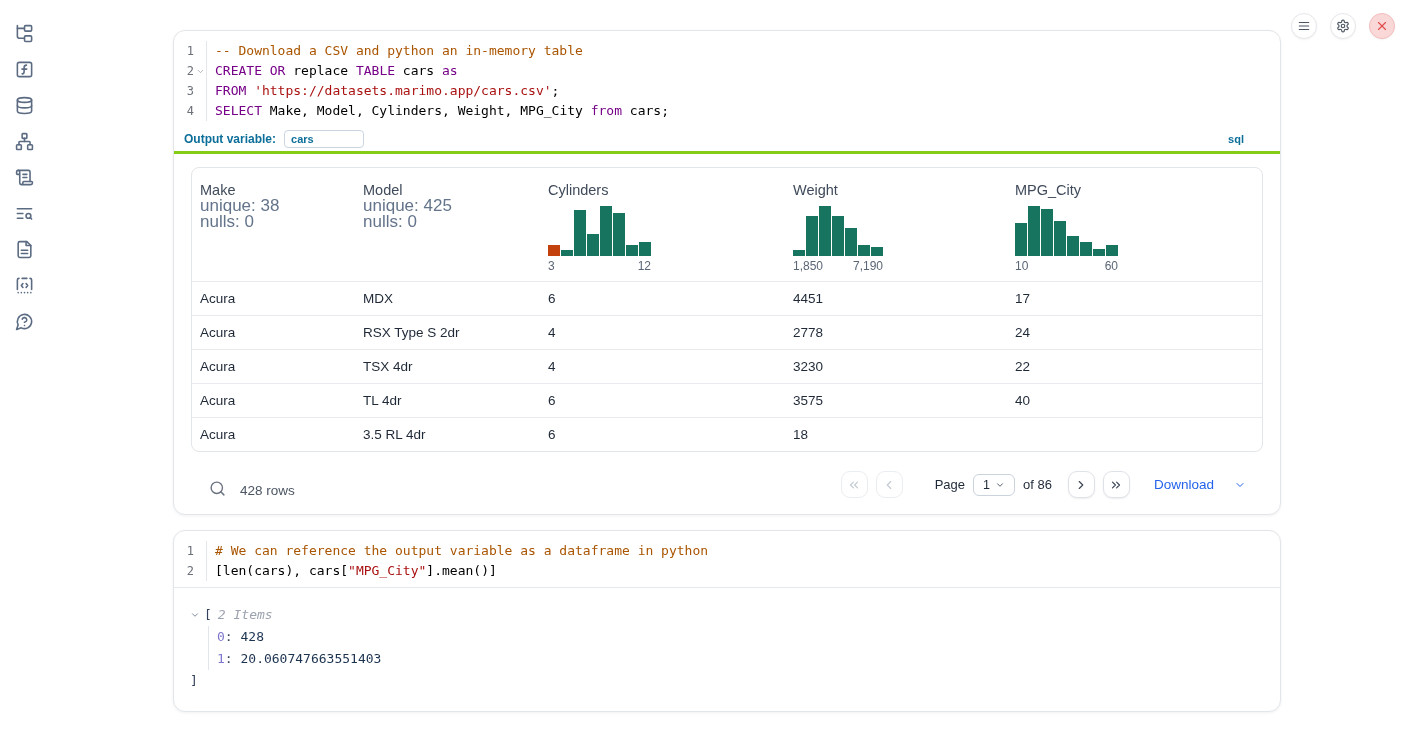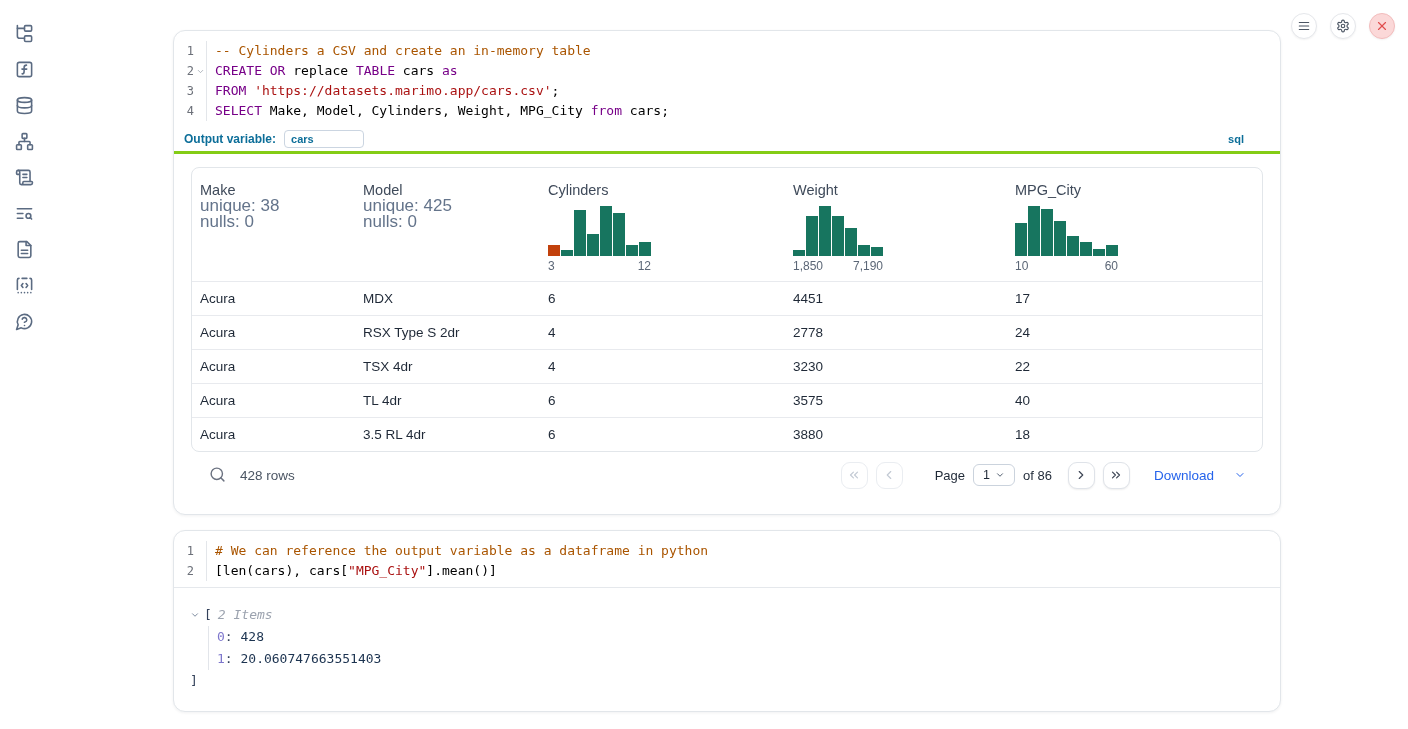--- a/index.html
+++ b/index.html
@@ -59,21 +59,21 @@
   .th-stats { margin-top:0; font-size:17px; color:#64748b; line-height:16px; }
   .hist-wrap { margin-top:6px; }
   .hist { display:flex; align-items:flex-end; gap:1px; height:52px; }
   .hist .bar { width:12px; background:var(--green); }
   .hist .bar.orange { background:var(--orange); }
   .hist-labels { display:flex; justify-content:space-between; font-size:12px; color:#5b6676; margin-top:3px; }
   .tr { border-top:1px solid #e8eaee; }
   .td-cell { height:33px; display:flex; align-items:center; padding-left:8px; font-size:13.5px; color:#1f2937; }
 
   
-  .tbl-footer { height:46px; display:flex; align-items:center; padding:0 17px; }
+  .tbl-footer { height:46px; display:flex; align-items:flex-end; padding:0 17px; }
   .tf-search { background:none; border:none; color:#6b7280; cursor:pointer; padding:0; width:18px; height:18px; }
   .tf-search svg { width:17px; height:17px; }
   .tf-rowcount { margin-left:14px; font-size:13.5px; color:#4b5563; }
   .tf-right { margin-left:auto; display:flex; align-items:center; gap:8px; }
   .pg-btn { width:27px; height:27px; border-radius:9px; background:#fff; border:1px solid #dfe3e9;
             display:flex; align-items:center; justify-content:center; color:#3f4756; cursor:pointer;
             box-shadow:0 1px 2px rgba(0,0,0,0.07); padding:0; }
   .pg-btn svg { width:14px; height:14px; }
   .pg-btn.disabled { color:#c3cad4; border-color:#eaedf1; box-shadow:none; cursor:default; }
   .pg-label { font-size:13px; color:#1f2937; margin-left:24px; }
@@ -212,21 +212,21 @@
     </button>
   </div>
 
 <section class="cell cell-1">
   <div class="code-area" id="sql-code">
       <div class="code-line">
         <span class="gutter">
           <span>1</span>
           <span class="fold empty"></span>
         </span>
-        <span class="code-text"><span class="tok-comment">-- Cylinders a CSV and create an in-memory table</span></span>
+        <span class="code-text"><span class="tok-comment">-- Download a CSV and python an in-memory table</span></span>
       </div>
       <div class="code-line">
         <span class="gutter">
           <span>2</span>
           <span class="fold">
             <svg viewBox="0 0 24 24" fill="none" stroke="currentColor" stroke-width="2" stroke-linecap="round" stroke-linejoin="round">
               <path d="m6 9 6 6 6-6"></path>
             </svg>
           </span>
         </span>
@@ -347,21 +347,20 @@
             <div class="td-cell">Acura</div>
             <div class="td-cell">TL 4dr</div>
             <div class="td-cell">6</div>
             <div class="td-cell">3575</div>
             <div class="td-cell">40</div>
           </div>
           <div class="tbl-grid tr">
             <div class="td-cell">Acura</div>
             <div class="td-cell">3.5 RL 4dr</div>
             <div class="td-cell">6</div>
-            <div class="td-cell">3880</div>
             <div class="td-cell">18</div>
           </div>
         </div>
     </div>
     <div class="tbl-footer">
       <button class="tf-search"><svg viewBox="0 0 24 24" fill="none" stroke="currentColor" stroke-width="2" stroke-linecap="round" stroke-linejoin="round">
             <circle cx="11" cy="11" r="8"></circle>
             <path d="m21 21-4.3-4.3"></path>
           </svg></button>
       <span class="tf-rowcount">428 rows</span>

